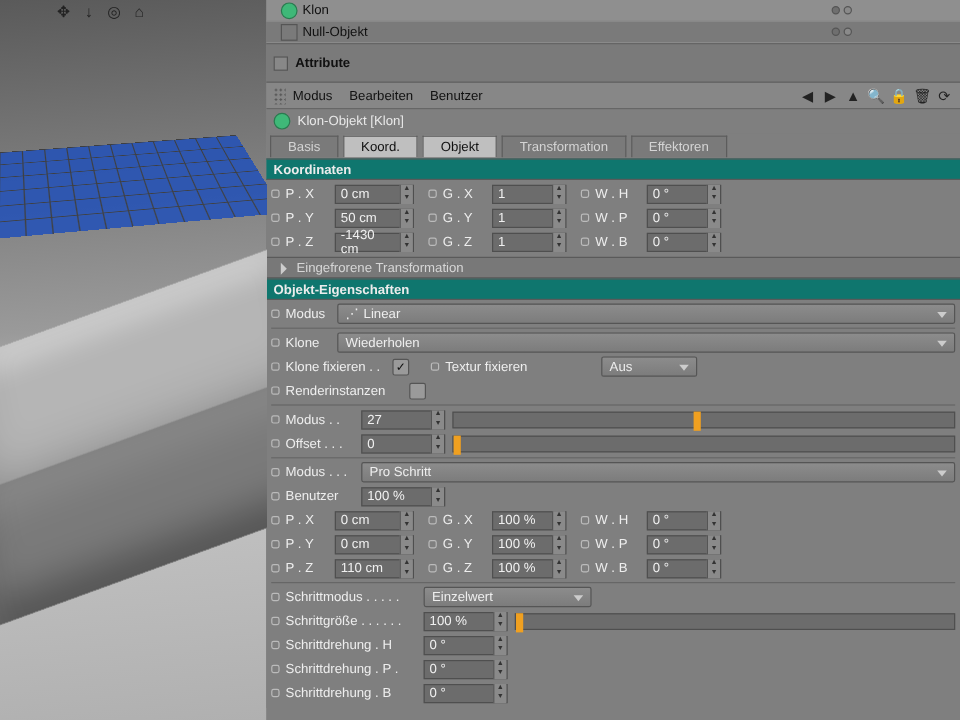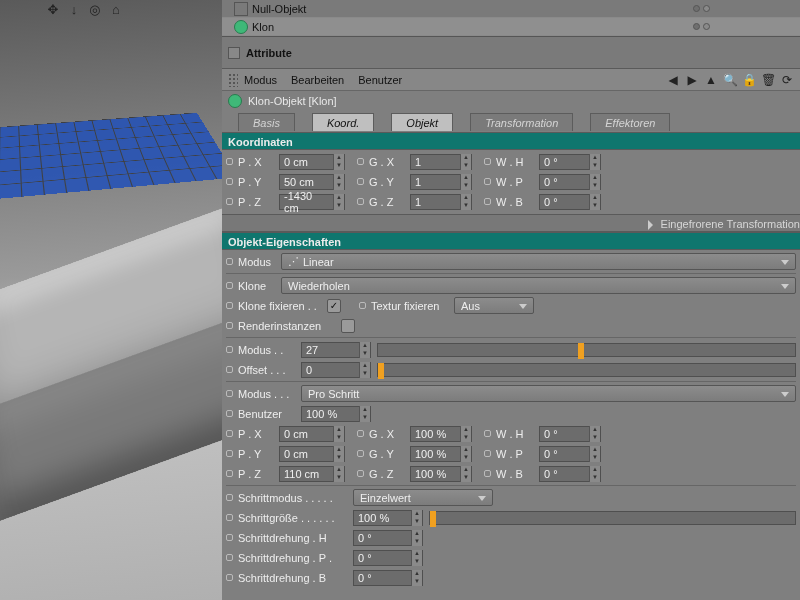--- a/index.html
+++ b/index.html
@@ -43,46 +43,46 @@
 .menurow span.m { color:#111; margin-right:14px; font-size:11px; cursor:default; }
 .menurow .right-icons { position:absolute; right:6px; display:flex; gap:5px; align-items:center; }
 .ri { width:14px; height:14px; color:#222; font-size:12px; text-align:center; }
 
 
 .objtitle { height:20px; display:flex; align-items:center; padding:0 6px; background:#7f7f7f; }
 .objtitle .ico { width:14px; height:14px; background:#3fb878; border:1px solid #2a7a4f; border-radius:50%; margin-right:6px; }
 .objtitle .txt { color:#e8e8e8; font-size:11px; }
 
 
-.tabs { display:flex; height:19px; margin:2px 3px 0 16px; gap:17px;font-style:italic; }
+.tabs { display:flex; height:19px; margin:2px 3px 0 3px; gap:4px; }
 .tab { flex:0 0 auto; padding:0 14px; height:18px; line-height:18px; font-size:11px; color:#e8e8e8; background:#828282; border:1px solid #5c5c5c; border-bottom:none; text-align:center; }
 .tab.active { background:#bfbfbf; color:#111; }
 .tab.inactive { background:#7a7a7a; color:#d4d4d4; }
 
 
 .sect { background:#0f766e; height:18px; line-height:18px; padding-left:6px; font-weight:bold; color:#ececec; font-size:11px; border-top:1px solid #5a5a5a; border-bottom:1px solid #5a5a5a; }
-.sect.sub { padding-left:12px; color:#d6d6d6; background:#787878; font-weight:normal;text-align:right; }
+.sect.sub { padding-left:12px; color:#d6d6d6; background:#787878; font-weight:normal; }
 .sect .tri { display:inline-block; width:0; height:0; border-left:4px solid transparent; border-right:4px solid transparent; border-top:5px solid #ccc; margin-right:4px; vertical-align:middle; }
 .sect.sub .tri { border-top:none; border-bottom:5px solid transparent; border-top:5px solid transparent; border-left:5px solid #ccc; }
 
 
 .props { padding:2px 4px; background:#7f7f7f; }
 .prow { display:flex; align-items:center; height:19px; gap:3px; margin-bottom:1px; }
 .lbl { display:flex; align-items:center; font-size:11px; color:#eee; white-space:nowrap; }
 .ring { width:7px; height:7px; border:1px solid #bbb; border-radius:2px; margin-right:2px; flex:0 0 auto; }
 .numfield { display:flex; height:16px; background:#6c6c6c; border:1px solid #4f4f4f; align-items:center; }
 .numfield .val { flex:1; padding:0 4px; font-size:11px; color:#f0f0f0; }
 .spin { width:11px; height:16px; background:#8a8a8a; border-left:1px solid #555; display:flex; flex-direction:column; }
 .spin div { flex:1; font-size:6px; line-height:7px; text-align:center; color:#333; }
 
 .w60{width:60px;} .w62{width:62px;} .w66{width:66px;} .w70{width:70px;} .w40{width:40px;} .w38{width:38px;}
 
 .dropdown { flex:1; height:17px; background:linear-gradient(#8c8c8c,#7c7c7c); border:1px solid #555; border-radius:2px; display:flex; align-items:center; padding:0 18px 0 6px; position:relative; font-size:11px; color:#eee; }
 .dropdown::after { content:''; position:absolute; right:6px; top:6px; width:0; height:0; border-left:4px solid transparent; border-right:4px solid transparent; border-top:5px solid #ccc; }
-.dropdown.short{flex:0 0 80px;}
+.dropdown.short{flex:0 0 80px;margin-left:47px;}
 .checkbox { width:14px; height:14px; background:#9a9a9a; border:1px solid #555; border-radius:2px; display:inline-flex; align-items:center; justify-content:center; font-size:10px; color:#111; }
 .slider { flex:1; height:14px; background:#6c6c6c; border:1px solid #4f4f4f; position:relative; margin-left:3px; }
 .slider .thumb { position:absolute; top:-1px; width:6px; height:16px; background:#f0a020; }
 hr.sep { border:none; border-top:1px solid #666; margin:2px 0; }
 </style>
 </head>
 <body>
 
 <div id="viewport">
   <div class="top-icons">
@@ -92,31 +92,31 @@
     <div class="vp-ico">⌂</div>
   </div>
   <div class="grid-blue"></div>
   <div class="beam"></div>
   <div class="beam2"></div>
 </div>
 
 <div id="right">
 
   <div id="objlist">
-    <div class="objrow">
-      <span style="width:14px;height:14px;border:1px solid #555;margin-right:4px"></span>
-      <span class="obj-name">Null-Objekt</span>
+    <div class="objrow sel">
+      <span class="obj-ico"></span>
+      <span class="obj-name">Klon</span>
       <span class="obj-dots">
           <span class="dot a"></span>
           <span class="dot b"></span>
         </span>
     </div>
-    <div class="objrow sel">
-      <span class="obj-ico"></span>
-      <span class="obj-name">Klon</span>
+    <div class="objrow">
+      <span style="width:14px;height:14px;border:1px solid #555;margin-right:4px"></span>
+      <span class="obj-name">Null-Objekt</span>
       <span class="obj-dots">
           <span class="dot a"></span>
           <span class="dot b"></span>
         </span>
     </div>
   </div>
 
   <div class="attr-hdr">
     <div class="sq"></div>
     <div class="title">Attribute</div>

